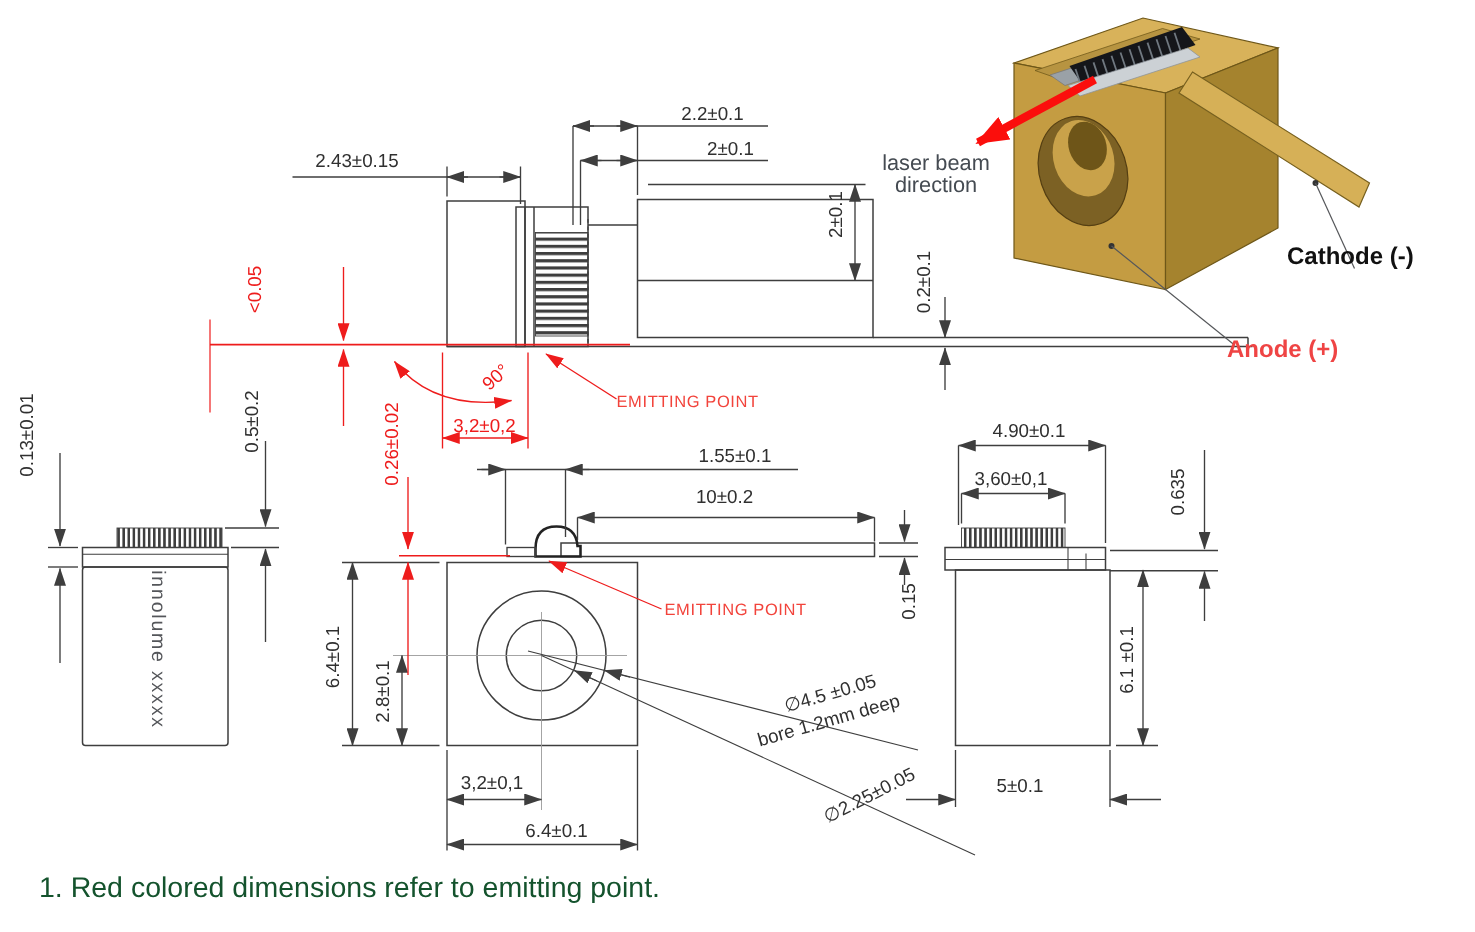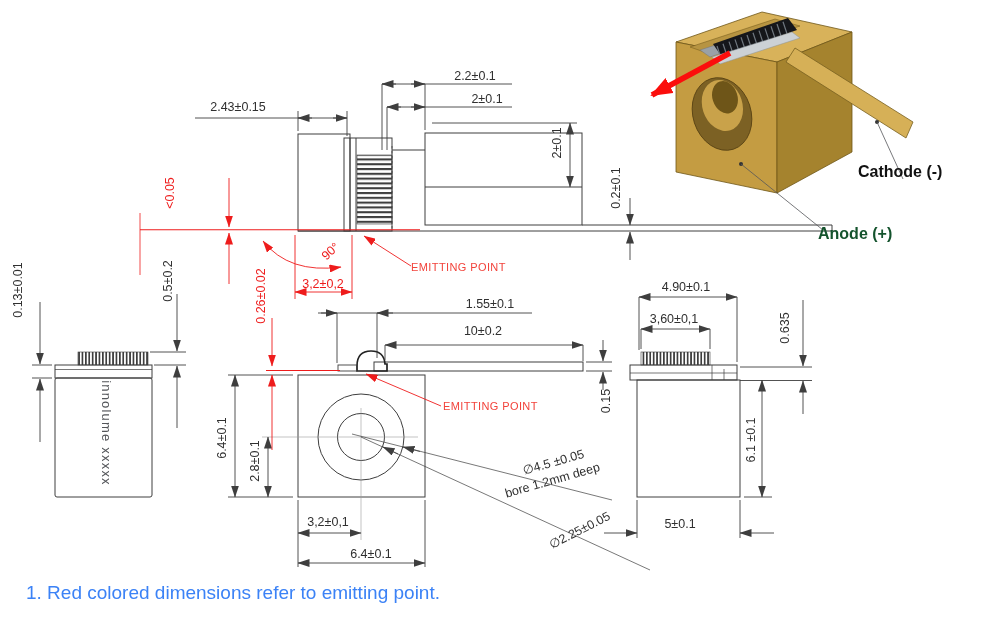--- a/index.html
+++ b/index.html
@@ -6,22 +6,22 @@
   #stage{position:relative;width:983px;height:621px;background:#fff;overflow:hidden;
          font-family:"Liberation Sans", sans-serif;}
   svg{position:absolute;left:0;top:0;}
   .d{font-family:"Liberation Sans",sans-serif;font-size:12.5px;fill:#303030;}
   .dr{fill:#ee1c1c;}
   .ep{font-size:11px;letter-spacing:.4px;fill:#f2433b;}
   .mark{font-size:13px;fill:#54565a;letter-spacing:1.2px;}
   .overlay{position:absolute;color:#454b52;}
   #beam-label{left:573px;top:102px;width:102px;text-align:center;font-size:14.5px;line-height:1.05;}
   #cathode-label{left:858px;top:163px;font-size:16px;font-weight:bold;color:#111;}
-  #anode-label{left:818px;top:225px;font-size:16px;font-weight:bold;color:#14532d;}
-  #note{left:26px;top:582px;font-size:19px;color:#3b82f6;}
+  #anode-label{left:818px;top:225px;font-size:16px;font-weight:bold;color:#ef4444;}
+  #note{left:26px;top:582px;font-size:19px;color:#14532d;}
 </style>
 </head>
 <body>
 
 <div id="stage">
 
 <svg width="983" height="621" viewBox="0 0 983 621">
   <defs>
     <marker id="mb" markerUnits="userSpaceOnUse" markerWidth="12" markerHeight="8" refX="11.5" refY="4" orient="auto-start-reverse">
       <path d="M0,0 L12,4 L0,8 Z" fill="#3e3e3e"></path>
@@ -250,17 +250,18 @@
     <text class="d" x="580" y="531" text-anchor="middle" dominant-baseline="middle" transform="rotate(-27 580 531)">∅2.25±0.05</text>
 
     <text class="d" x="686" y="291" text-anchor="middle">4.90±0.1</text>
     <text class="d" x="674" y="323" text-anchor="middle">3,60±0,1</text>
     <text class="d" x="786" y="328" text-anchor="middle" dominant-baseline="middle" transform="rotate(-90 786 328)">0.635</text>
     <text class="d" x="752" y="440" text-anchor="middle" dominant-baseline="middle" transform="rotate(-90 752 440)">6.1 ±0.1</text>
     <text class="d" x="680" y="528" text-anchor="middle">5±0.1</text>
   </g>
 </svg>
 
+<div class="overlay" id="beam-label">laser beam direction</div>
 <div class="overlay" id="cathode-label">Cathode (-)</div>
 <div class="overlay" id="anode-label">Anode (+)</div>
 <div class="overlay" id="note">1. Red colored dimensions refer to emitting point.</div>
 
 </div>
 
 </body></html>

